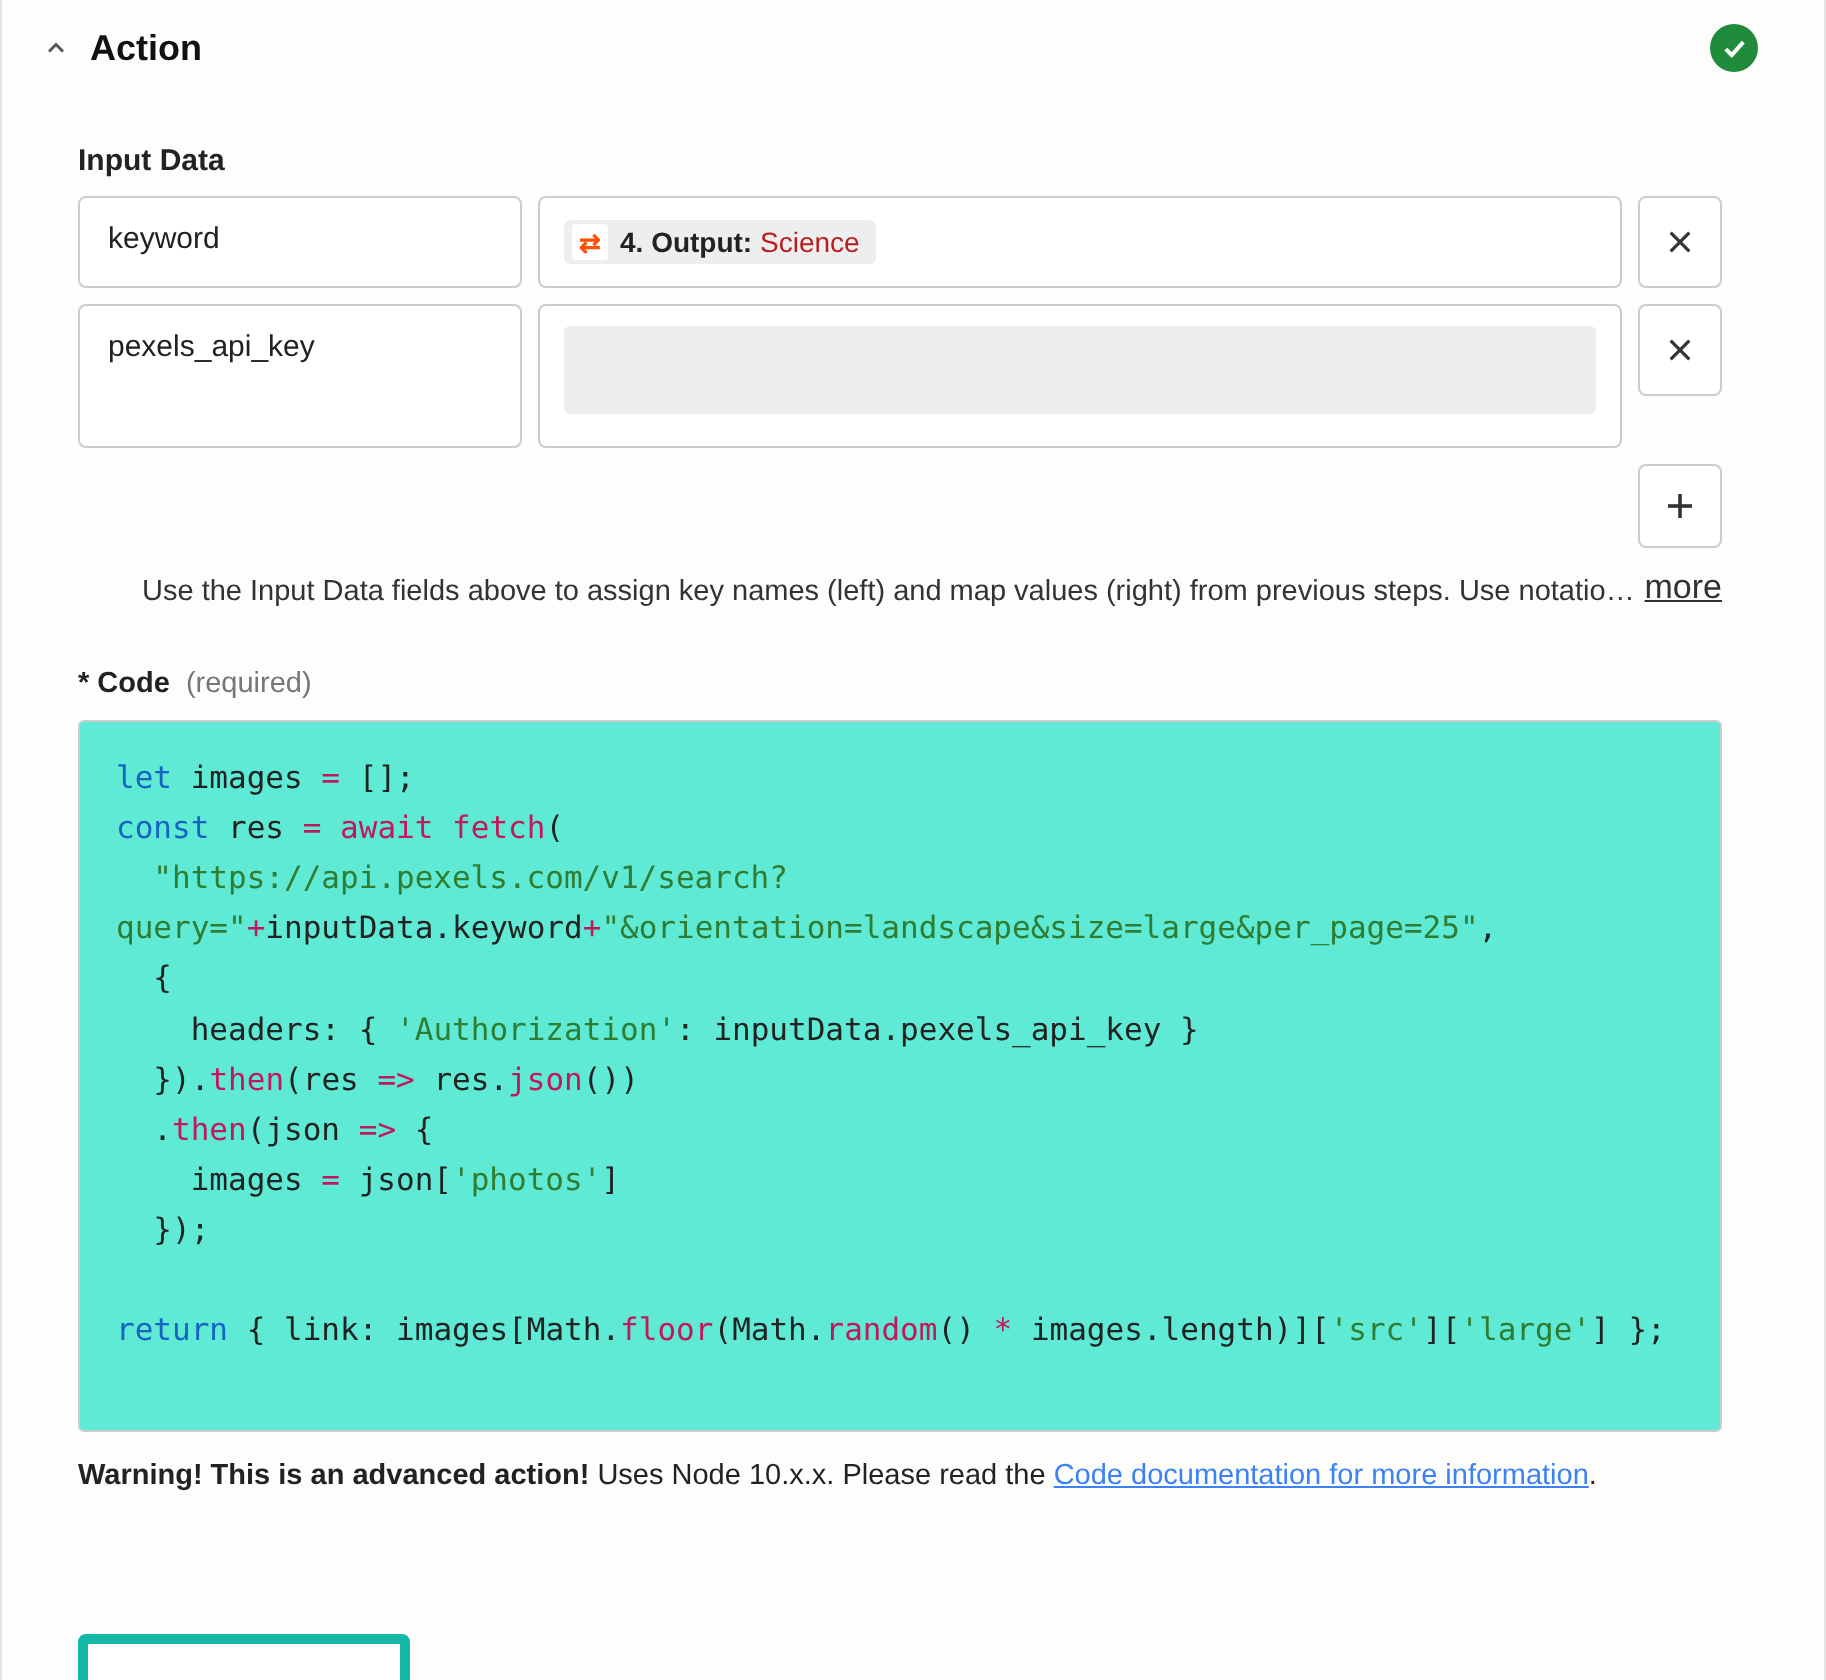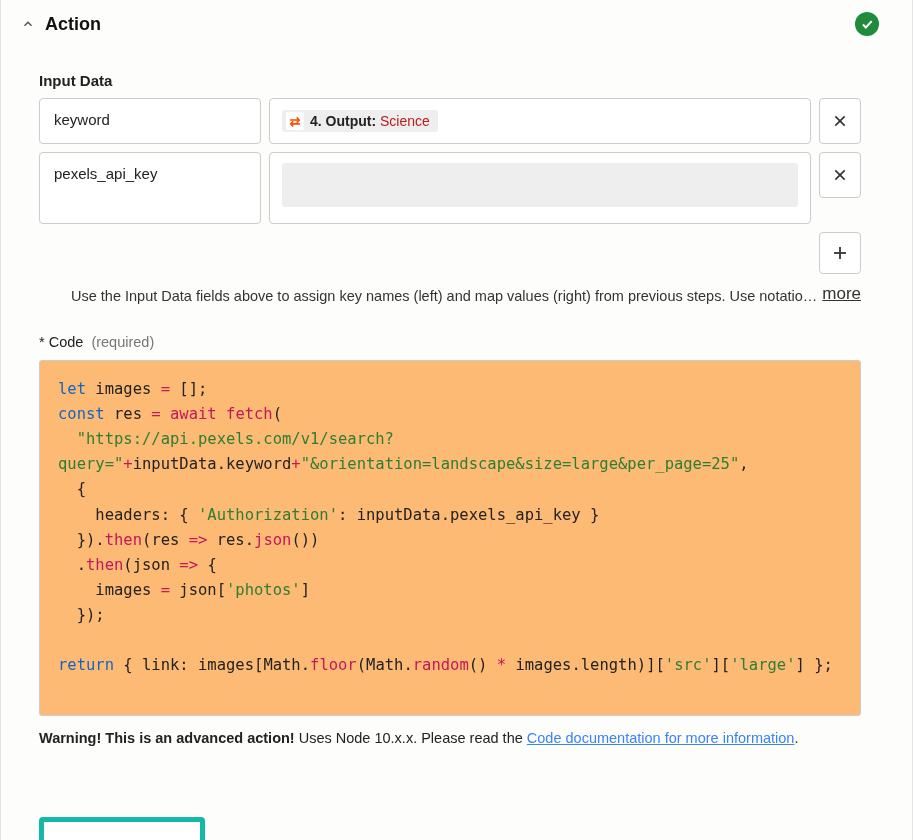--- a/index.html
+++ b/index.html
@@ -158,27 +158,27 @@
     font-size: 17px;
     color: #333;
     text-decoration: underline;
     cursor: pointer;
   }
   .code-label-row {
     margin-top: 30px;
     font-size: 14.5px;
     color: #222;
   }
-  .code-label-row .req { font-weight: 400; margin-top: 28px; }
+  .code-label-row .req { font-weight: 700; margin-top: 28px; }
   .code-label-row .paren { color: #777; margin-left: 4px; }
   .code-area {
     margin-top: 10px;
     border: 1px solid #ccc;
     border-radius: 3px;
-    background: #fdba74;
+    background: #5eead4;
     padding: 16px 18px;
     font-family: "SFMono-Regular", Consolas, "Liberation Mono", Menlo, monospace;
     font-size: 15.5px;
     line-height: 1.62;
     color: #222;
     overflow-x: auto;
     height: 356px;
   }
   .tok-kw { color: #1565c0; }
   .tok-await { color: #c2185b; }

